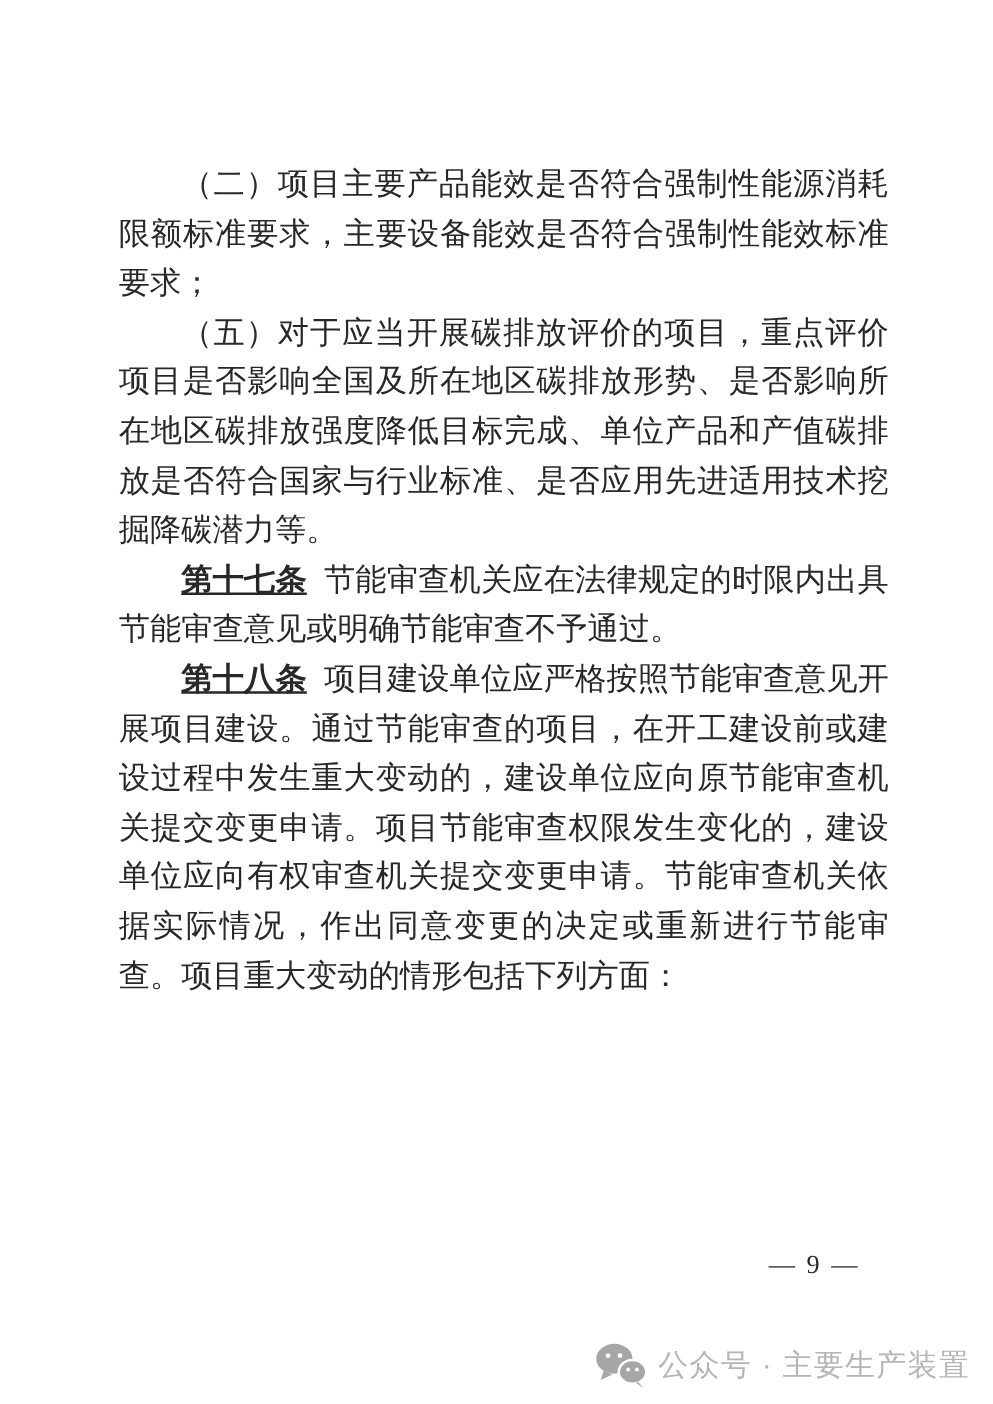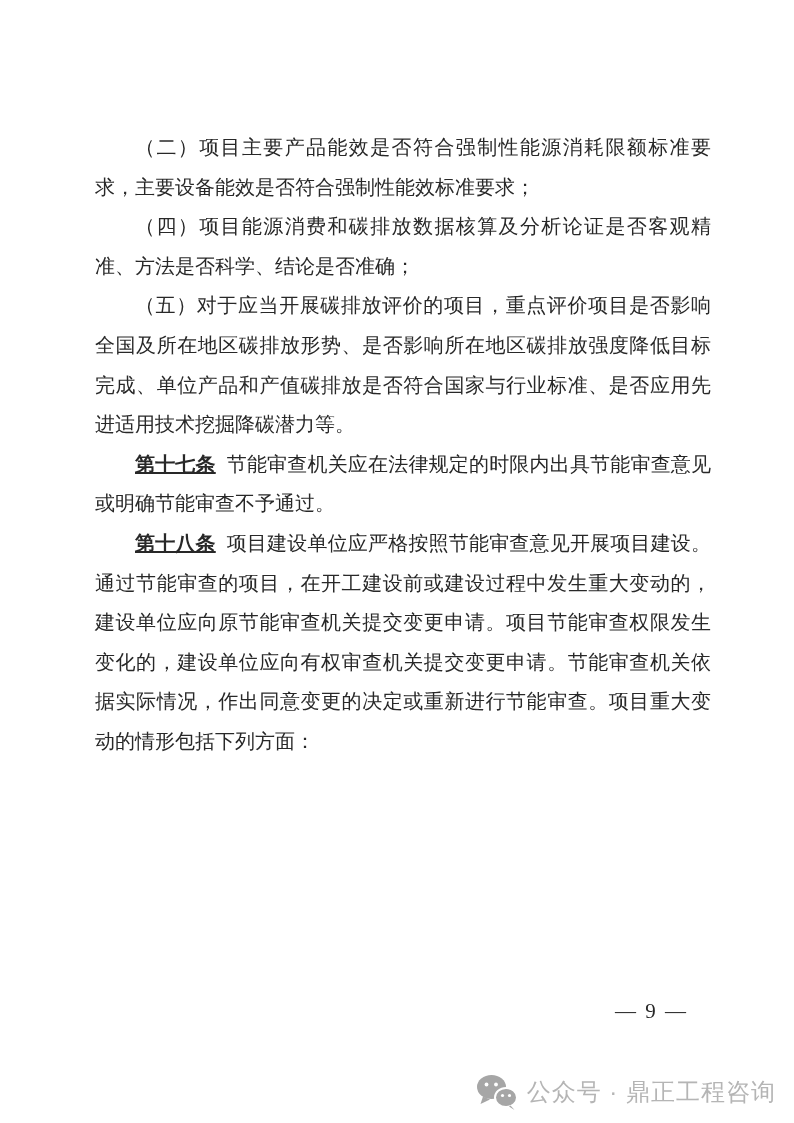--- a/index.html
+++ b/index.html
@@ -9,21 +9,21 @@
     height: 1123px;
     background: #ffffff;
     overflow: hidden;
     font-family: "Liberation Serif", "DejaVu Serif", serif;
   }
   .content {
     position: absolute;
     left: 95px;
     top: 128px;
     width: 616px;
-    font-size: 20px;
+    font-size: 25px;
     line-height: 39.6px;
     color: #282828;
     text-align: justify;
   }
   .para {
     margin: 0;
     padding: 0;
     text-indent: 2em;
   }
   .lead {
@@ -56,37 +56,36 @@
   }
   .wechat-icon { width: 42px; height: 36px; flex: 0 0 auto; }
 </style>
 </head>
 <body>
 
 <div class="page">
 
   <div class="content">
     <p class="para"><span>（二）项目主要产品能效是否符合强制性能源消耗限额标准要求，主要设备能效是否符合强制性能效标准要求；</span></p>
-    <p class="para"><span>（四）项目能源消费和碳排放数据核算及分析论证是否客观精准、方法是否科学、结论是否准确；</span></p>
     <p class="para"><span>（五）对于应当开展碳排放评价的项目，重点评价项目是否影响全国及所在地区碳排放形势、是否影响所在地区碳排放强度降低目标完成、单位产品和产值碳排放是否符合国家与行业标准、是否应用先进适用技术挖掘降碳潜力等。</span></p>
     <p class="para"><span class="lead">第十七条</span><span>节能审查机关应在法律规定的时限内出具节能审查意见或明确节能审查不予通过。</span></p>
     <p class="para"><span class="lead">第十八条</span><span>项目建设单位应严格按照节能审查意见开展项目建设。通过节能审查的项目，在开工建设前或建设过程中发生重大变动的，建设单位应向原节能审查机关提交变更申请。项目节能审查权限发生变化的，建设单位应向有权审查机关提交变更申请。节能审查机关依据实际情况，作出同意变更的决定或重新进行节能审查。项目重大变动的情形包括下列方面：</span></p>
   </div>
 
   <div class="page-number">— 9 —</div>
 
   <div class="footer">
     <svg class="wechat-icon" viewBox="0 0 42 36" xmlns="http://www.w3.org/2000/svg" aria-hidden="true">
 
       <ellipse cx="15.5" cy="13" rx="14.5" ry="12" fill="#a6a6a6"></ellipse>
       <polygon points="7,22.5 4.5,30 14,25.5" fill="#a6a6a6"></polygon>
       <circle cx="10.5" cy="10.5" r="1.9" fill="#ffffff"></circle>
       <circle cx="20" cy="10.5" r="1.9" fill="#ffffff"></circle>
 
       <ellipse cx="30" cy="23.5" rx="11" ry="9.5" fill="#a6a6a6" stroke="#ffffff" stroke-width="2"></ellipse>
       <polygon points="34.5,31.5 38.5,36 33,32.5" fill="#a6a6a6"></polygon>
       <circle cx="26.5" cy="21.5" r="1.6" fill="#ffffff"></circle>
       <circle cx="33.5" cy="21.5" r="1.6" fill="#ffffff"></circle>
     </svg>
-    <span>公众号 · 鼎正工程咨询</span>
+    <span>公众号 · 主要生产装置</span>
   </div>
 
 </div>
 
 </body></html>

